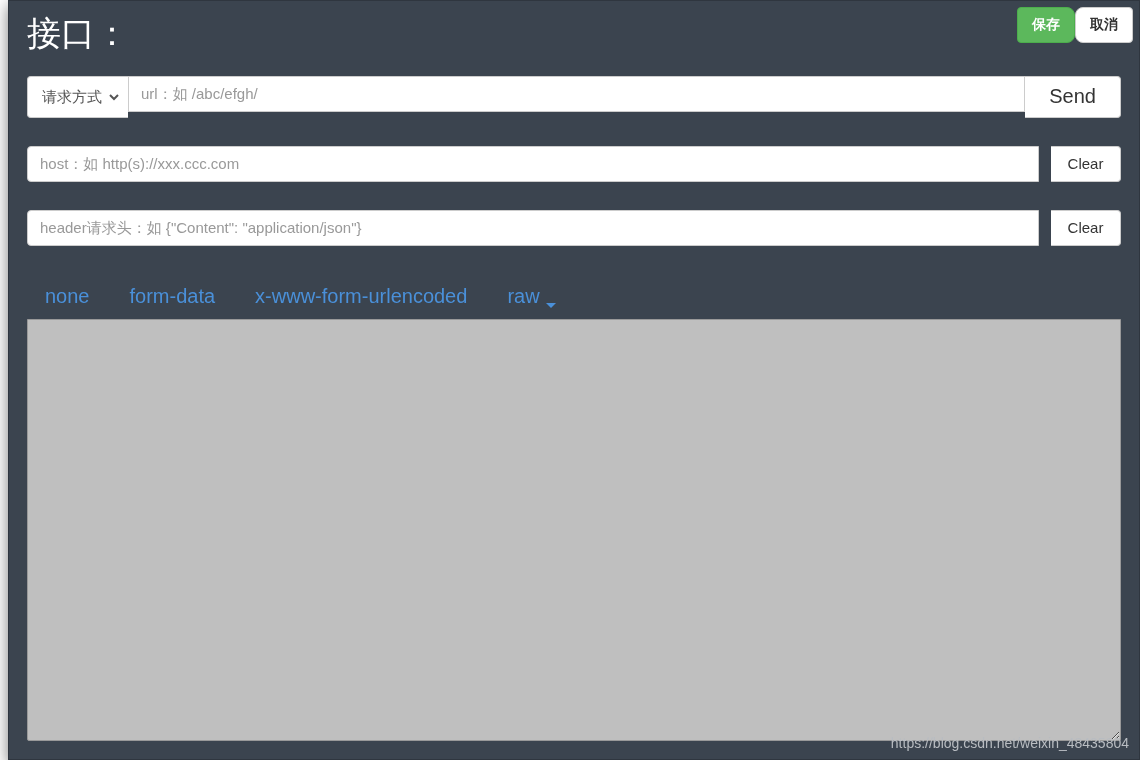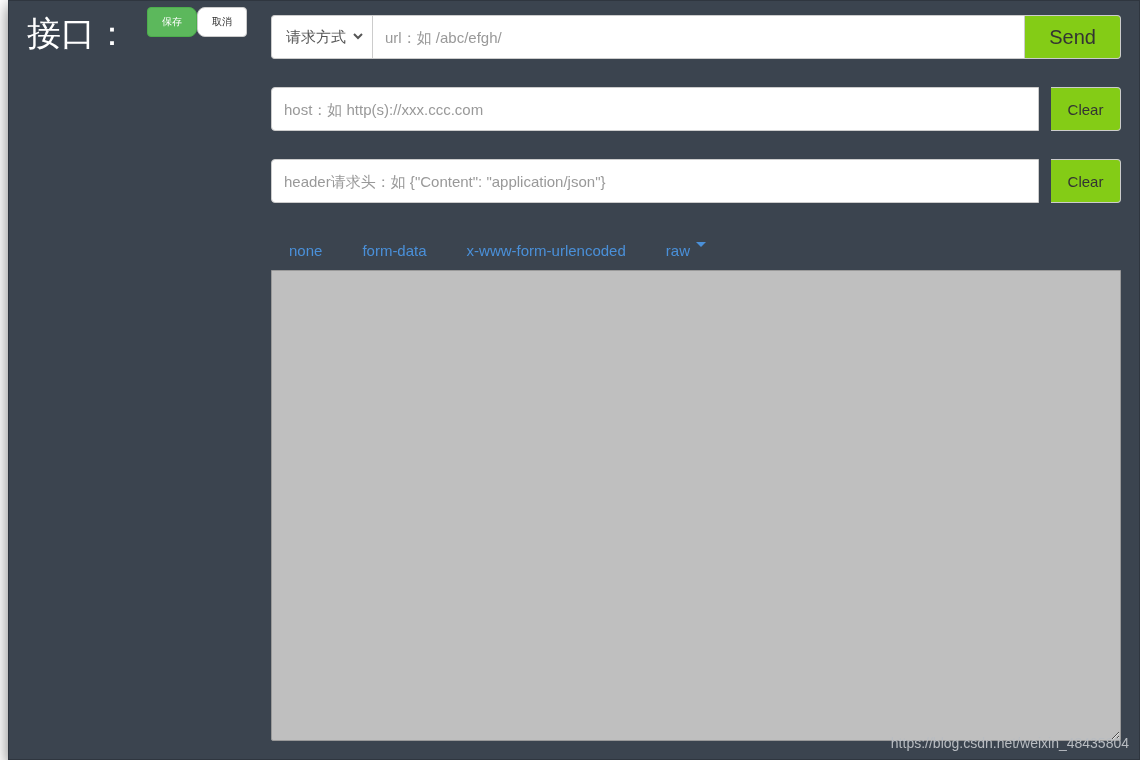--- a/index.html
+++ b/index.html
@@ -18,21 +18,21 @@
     .modal {
       position: absolute;
       top: 0;
       left: 8px;
       right: 0;
       bottom: 0;
       background: #3b444f;
       border: 1px solid rgba(0,0,0,0.2);
       box-shadow: 0 5px 15px rgba(0,0,0,0.5);
       display: flex;
-      flex-direction: row;
+      flex-direction: column;
     }
     .modal-header {
       display: flex;
       justify-content: space-between;
       align-items: flex-start;
       padding: 0;
     }
     .modal-title {
       color: #ffffff;
       font-size: 34px;
@@ -40,29 +40,30 @@
       padding: 12px 18px 8px 18px;
       line-height: 1.2;
     }
     .header-actions {
       display: flex;
       margin: 6px 6px 0 0;
     }
     .btn {
       display: inline-block;
       padding: 7px 14px;
-      font-size: 10px;
+      font-size: 14px;
       line-height: 1.4;
       border-radius: 4px;
       border: 1px solid transparent;
       cursor: pointer;
       background: #fff;
       color: #333;
       text-align: center;
       white-space: nowrap;
+      font-weight: bold;
     }
     .btn-success {
       background: #5cb85c;
       border-color: #4cae4c;
       color: #fff;
     }
     .btn-default {
       background: #fff;
       border-color: #ccc;
       color: #333;
@@ -89,50 +90,50 @@
       width: 100%;
       margin-top: 14px;
     }
     .input-group .select-addon {
       background: #fff;
       border: 1px solid #ccc;
       border-right: 0;
       border-radius: 4px 0 0 4px;
       padding: 0 6px;
       display: flex;
-      align-items: flex-start;
+      align-items: flex-end;
     }
     .input-group select {
       border: none;
       outline: none;
       font-size: 15px;
       height: 40px;
       background: #fff;
       padding: 0 4px;
       color: #555;
       cursor: pointer;
     }
     .form-control {
       flex: 1;
-      height: 44px;
+      height: 36px;
       padding: 6px 12px;
       font-size: 15px;
       color: #555;
       background: #fff;
       border: 1px solid #ccc;
       outline: none;
     }
     .input-group .form-control:not(:first-child):not(:last-child) {
       border-radius: 0;
     }
     .input-group .form-control:first-child {
       border-radius: 4px 0 0 4px;
     }
     .input-group .btn-addon {
-      background: #84cc16;
+      background: #ffffff;
       border: 1px solid #ccc;
       border-left: 0;
       border-radius: 0 4px 4px 0;
       padding: 0 24px;
       font-size: 20px;
       color: #333;
       cursor: pointer;
       min-width: 80px;
     }
     .input-group .btn-addon.small {
@@ -149,25 +150,25 @@
       list-style: none;
       margin-top: 28px;
       border-bottom: none;
       align-items: flex-end;
     }
     .nav-tabs li {
       margin-right: 4px;
     }
     .nav-tabs a {
       display: inline-flex;
-      align-items: flex-start;
+      align-items: flex-end;
       padding: 11px 18px;
       color: #4a90d9;
       text-decoration: none;
-      font-size: 15px;
+      font-size: 20px;
       border-radius: 4px 4px 0 0;
       cursor: pointer;
     }
     .nav-tabs li.active a {
       background: #fff;
       color: #555;
       border: 1px solid #ddd;
       border-bottom-color: #fff;
     }
     .caret {

